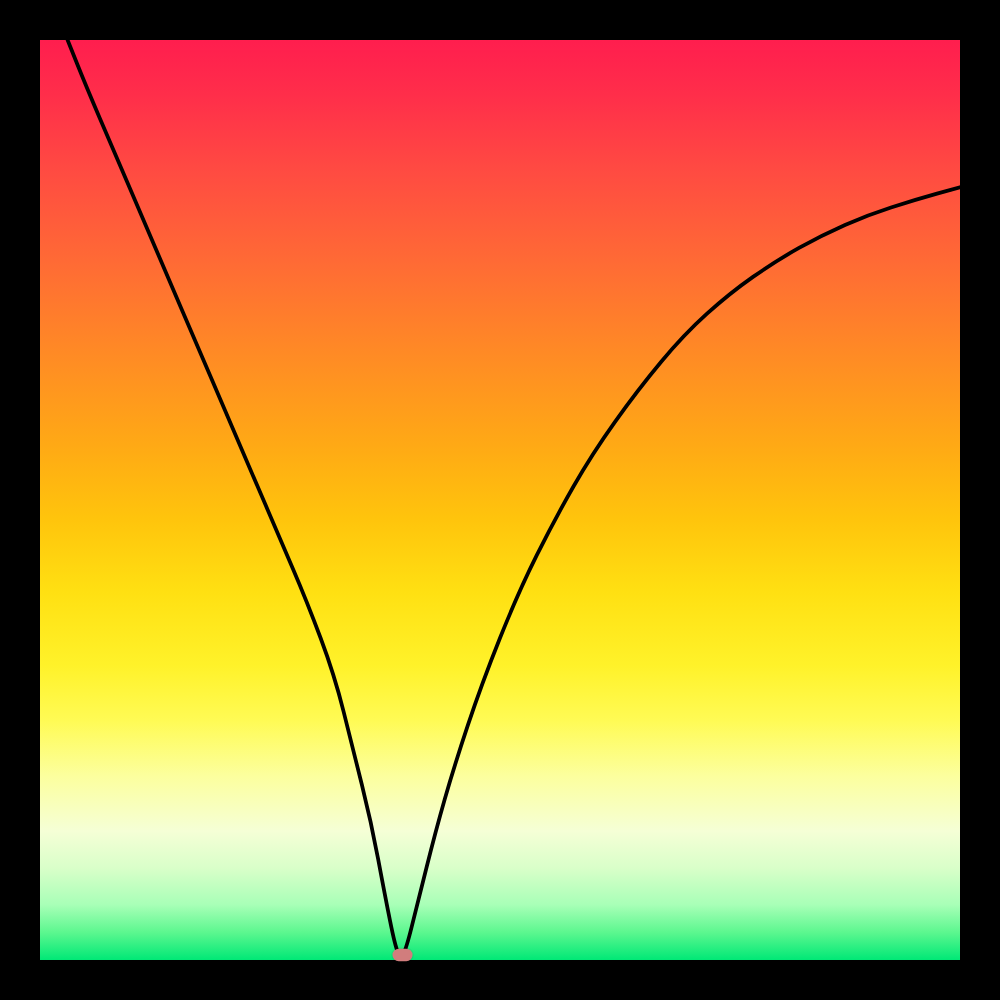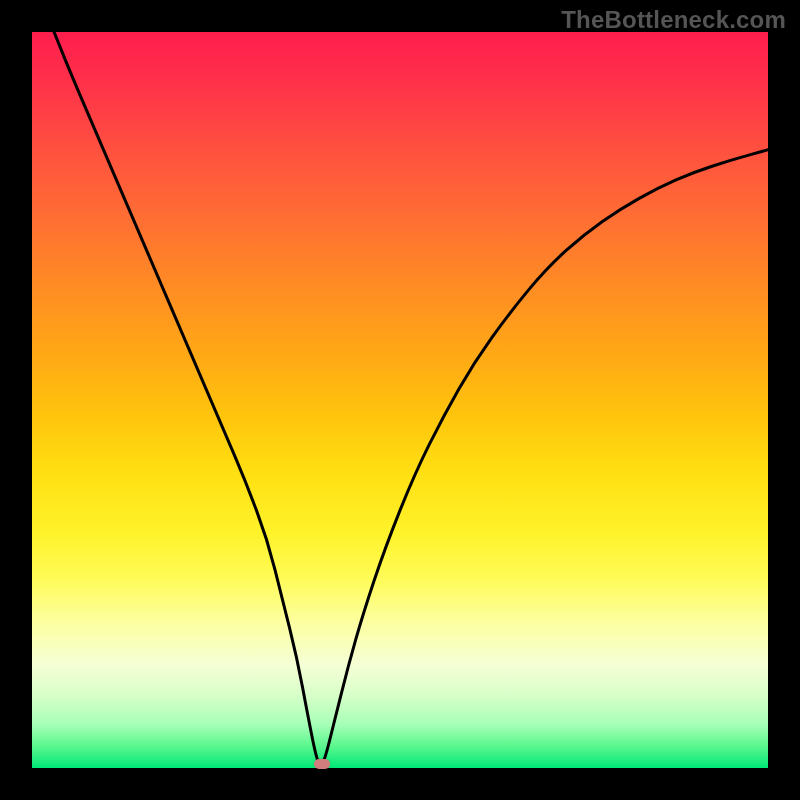--- a/index.html
+++ b/index.html
@@ -67,21 +67,20 @@
     height: 10px;
     border-radius: 5px;
     background: #d17d7d;
     box-shadow: 0 0 0 1px rgba(0,0,0,0.05);
   }
 </style>
 </head>
 <body>
 
 <div class="frame">
-  <div class="watermark">TheBottleneck.com</div>
 
   <div class="plot">
     <svg class="curve" viewBox="0 0 736 736" preserveAspectRatio="none">
       <path id="curve-path" fill="none" stroke="#000" stroke-width="3" stroke-linejoin="round" stroke-linecap="round" d="M 22.08 0.00 Q 22.08 0.00 29.44 18.40 Q 36.80 36.80 47.84 62.56 Q 58.88 88.32 69.92 114.08 Q 80.96 139.84 92.00 165.60 Q 103.04 191.36 114.08 217.12 Q 125.12 242.88 136.16 268.64 Q 147.20 294.40 158.24 320.16 Q 169.28 345.92 180.32 371.68 Q 191.36 397.44 202.40 423.20 Q 213.44 448.96 224.48 478.40 Q 235.52 507.84 242.88 537.28 Q 250.24 566.72 257.60 596.16 Q 264.96 625.60 270.48 655.04 Q 276.00 684.48 280.05 704.72 Q 284.10 724.96 286.30 729.74 Q 288.51 734.53 290.72 730.85 Q 292.93 727.17 297.34 709.50 Q 301.76 691.84 309.12 662.40 Q 316.48 632.96 323.84 607.20 Q 331.20 581.44 342.24 548.32 Q 353.28 515.20 368.00 478.40 Q 382.72 441.60 397.44 412.16 Q 412.16 382.72 426.88 356.96 Q 441.60 331.20 460.00 305.44 Q 478.40 279.68 496.80 257.60 Q 515.20 235.52 533.60 218.96 Q 552.00 202.40 570.40 189.52 Q 588.80 176.64 607.20 166.34 Q 625.60 156.03 644.00 147.94 Q 662.40 139.84 680.80 133.95 Q 699.20 128.06 717.60 122.91 T 736.00 117.76"></path>
     </svg>
     <div id="min-marker" class="marker" style="left: 281.984px; top: 726.584px; background: rgb(209, 125, 125);"></div>
   </div>
 </div>
 
 </body></html>

